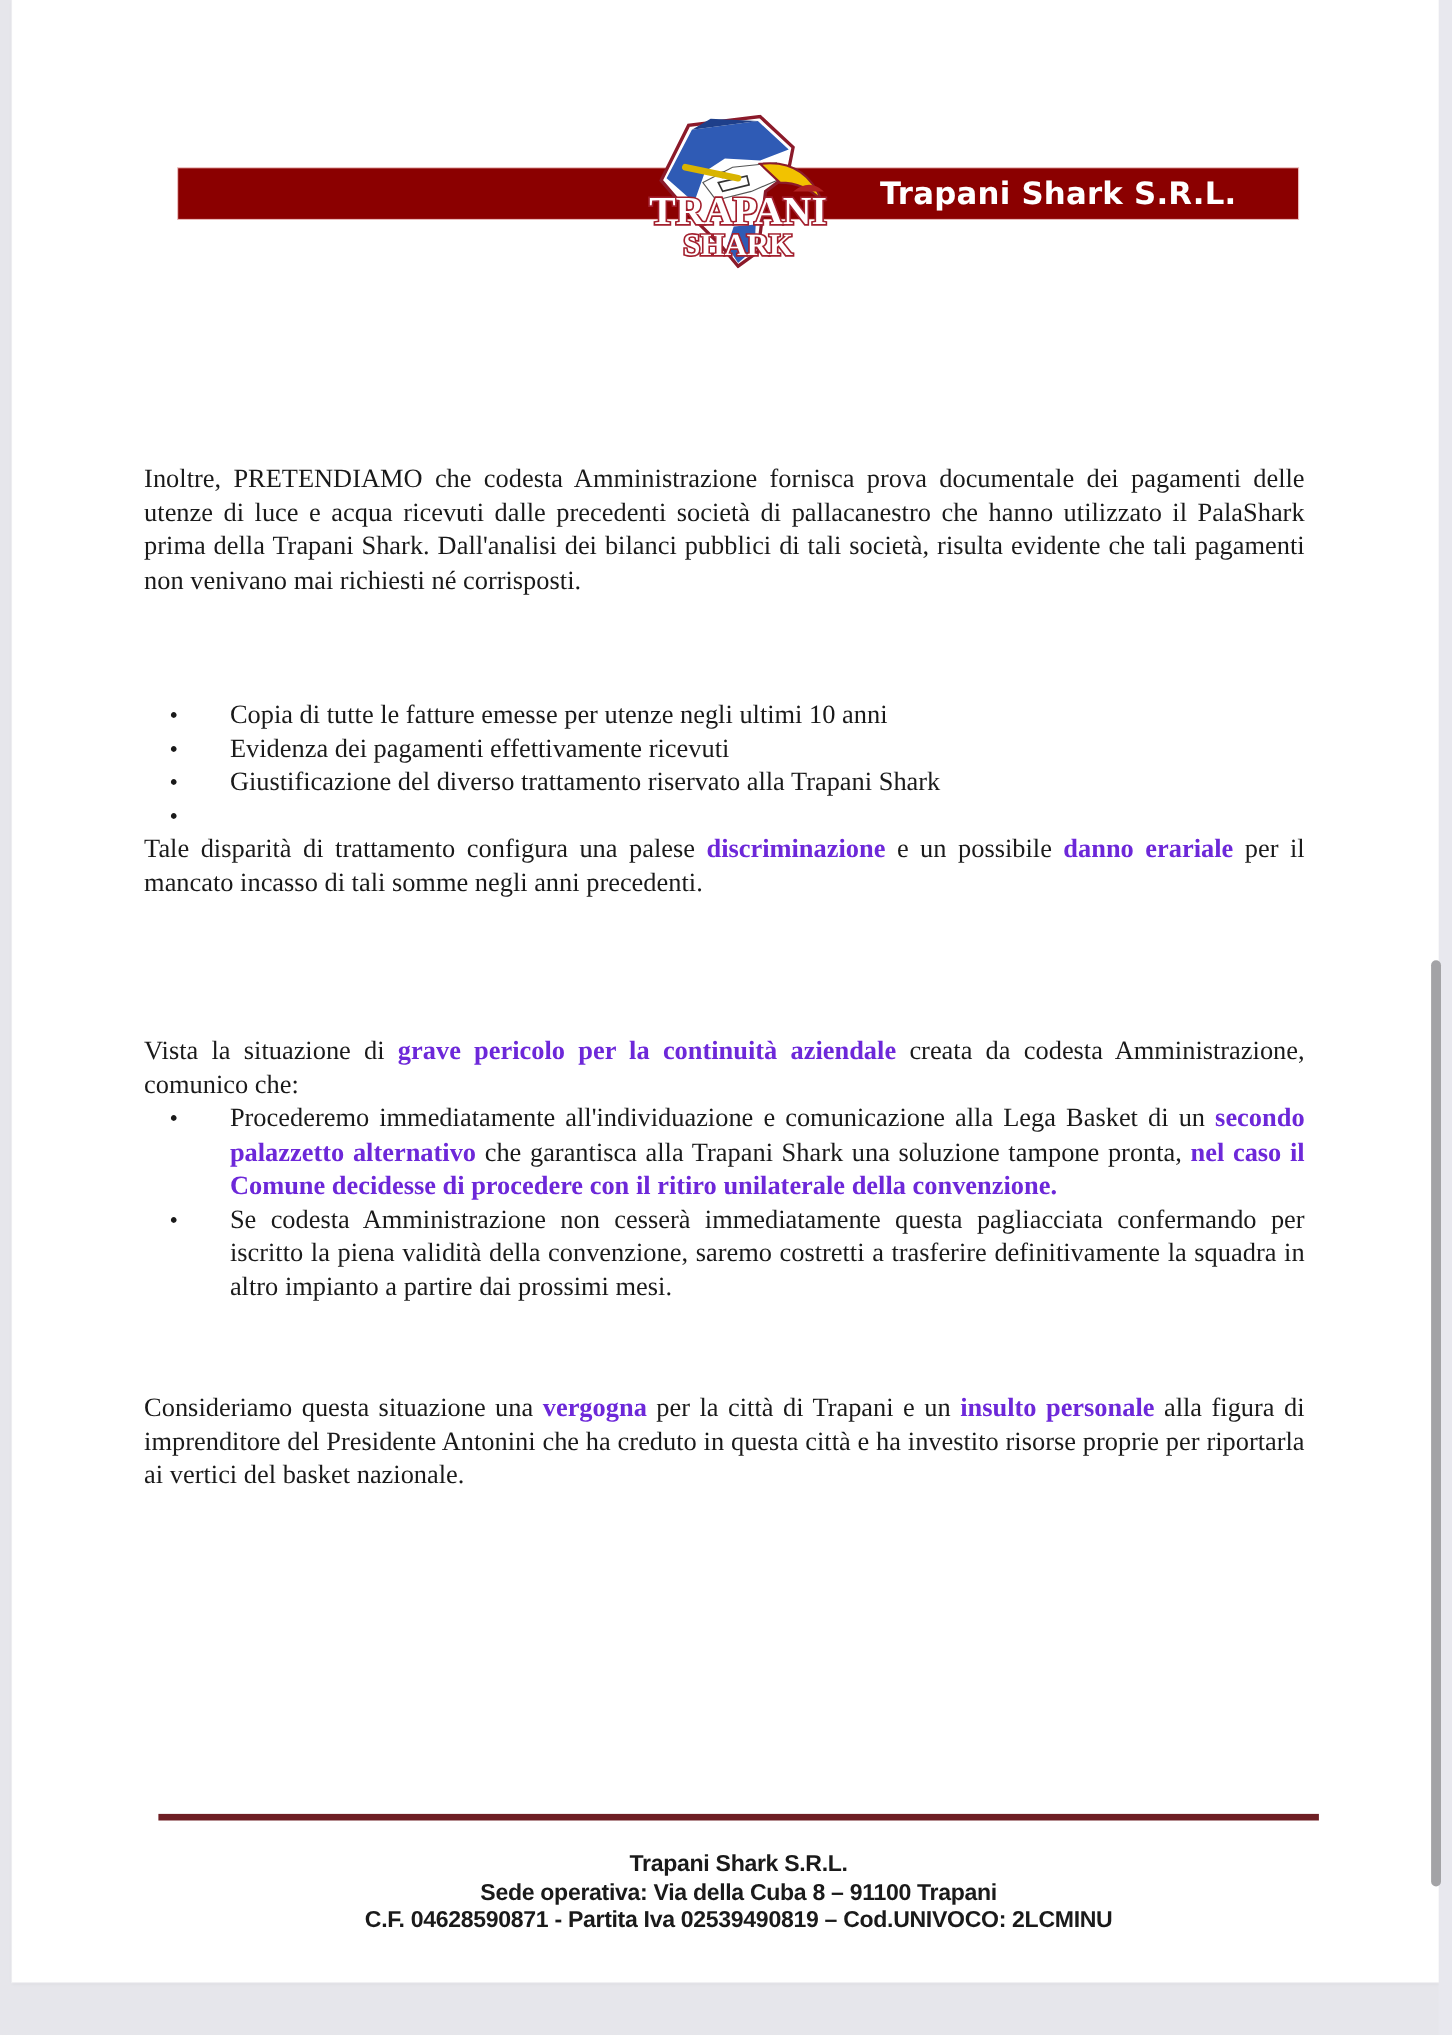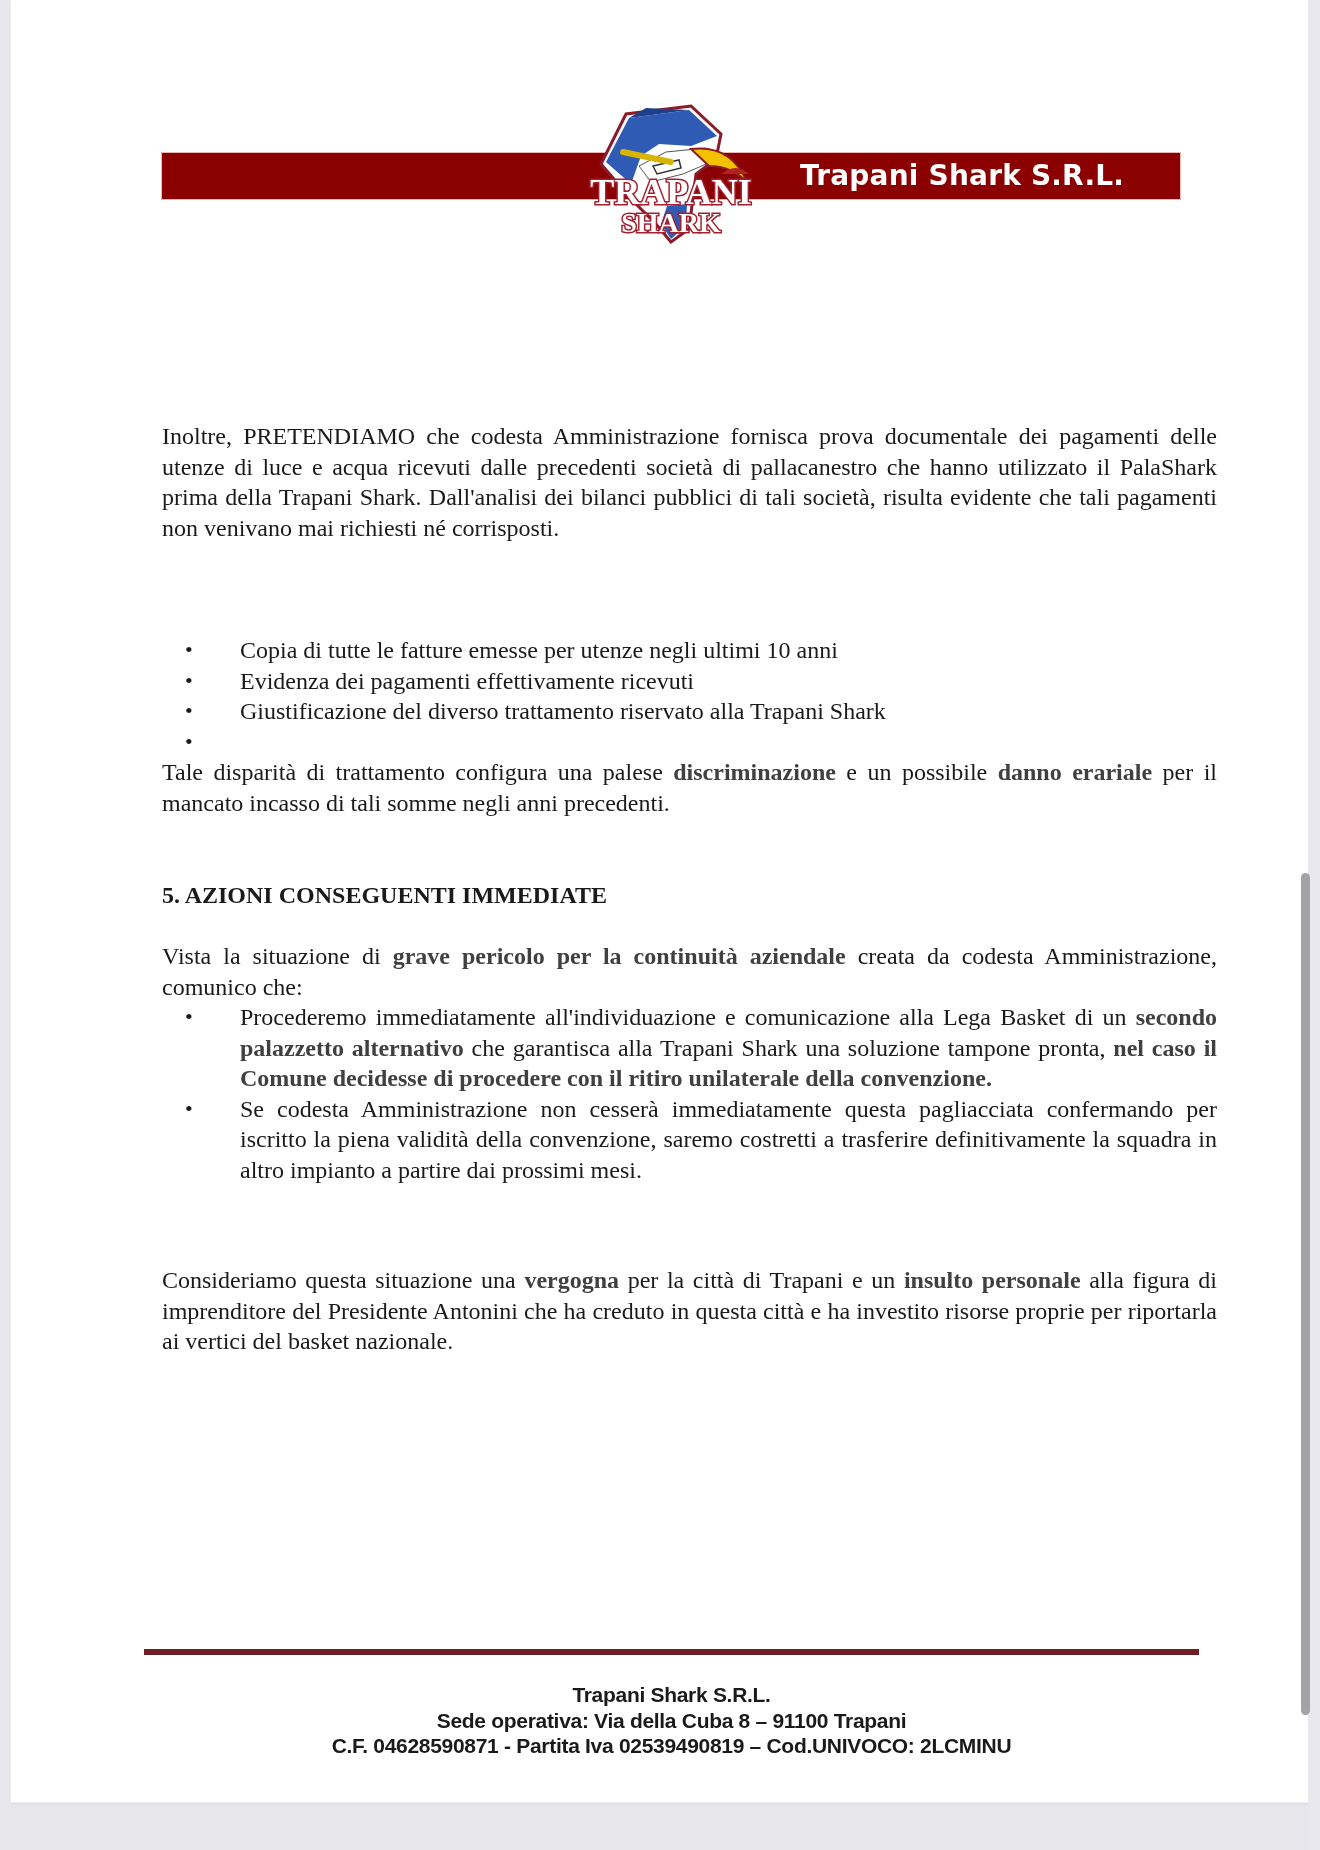--- a/index.html
+++ b/index.html
@@ -29,26 +29,26 @@
   .header-brand {
     position: absolute; left: 789px; top: 154px; height: 44px; line-height: 44px;
     color: #FFFFFF; font-family: "DejaVu Sans", sans-serif; font-weight: bold;
     font-size: 28px; letter-spacing: 0.2px; white-space: nowrap;
   }
   .logo {
     position: absolute; left: 560px; top: 104px; width: 200px; height: 140px;
   }
   
   .text {
-    position: absolute; left: 151px; width: 1055px;
+    position: absolute; left: 120px; width: 1055px;
     font-family: "Liberation Serif", "DejaVu Serif", serif;
     font-size: 24px; line-height: 30.6px; color: #1A1A1A;
   }
   .justify { text-align: justify; text-align-last: left; }
-  b { font-weight: bold; color: #404040; }
+  b { font-weight: bold; color: #6d28d9; }
   ul.bullets {
     list-style: none; margin: 0; padding: 0;
   }
   ul.bullets li {
     position: relative; padding-left: 78px;
   }
   ul.bullets li .dot {
     position: absolute; left: 23px; top: 0;
     font-size: 22px;
   }
@@ -106,21 +106,20 @@
     <ul class="bullets">
       <li><span class="dot">•</span><span>Copia di tutte le fatture emesse per utenze negli ultimi 10 anni</span></li>
       <li><span class="dot">•</span><span>Evidenza dei pagamenti effettivamente ricevuti</span></li>
       <li><span class="dot">•</span><span>Giustificazione del diverso trattamento riservato alla Trapani Shark</span></li>
       <li style="height:30.6px;"><span class="dot">•</span><span></span></li>
     </ul>
   </div>
 
   <div class="text justify" style="top:757px;"><span>Tale disparità di trattamento configura una palese </span><b>discriminazione</b><span> e un possibile </span><b>danno erariale</b><span> per il mancato incasso di tali somme negli anni precedenti.</span></div>
 
-  <div class="text heading" style="top:880px;">5. AZIONI CONSEGUENTI IMMEDIATE</div>
 
   <div class="text justify" style="top:941px;"><span>Vista la situazione di </span><b>grave pericolo per la continuità aziendale</b><span> creata da codesta Amministrazione, comunico che:</span></div>
 
   <div class="text justify" style="top:1002px;">
     <ul class="bullets">
       <li><span class="dot">•</span><span>Procederemo immediatamente all'individuazione e comunicazione alla Lega Basket di un </span><b>secondo palazzetto alternativo</b><span> che garantisca alla Trapani Shark una soluzione tampone pronta, </span><b>nel caso il Comune decidesse di procedere con il ritiro unilaterale della convenzione.</b></li>
       <li><span class="dot">•</span><span>Se codesta Amministrazione non cesserà immediatamente questa pagliacciata confermando per iscritto la piena validità della convenzione, saremo costretti a trasferire definitivamente la squadra in altro impianto a partire dai prossimi mesi.</span></li>
     </ul>
   </div>
 

